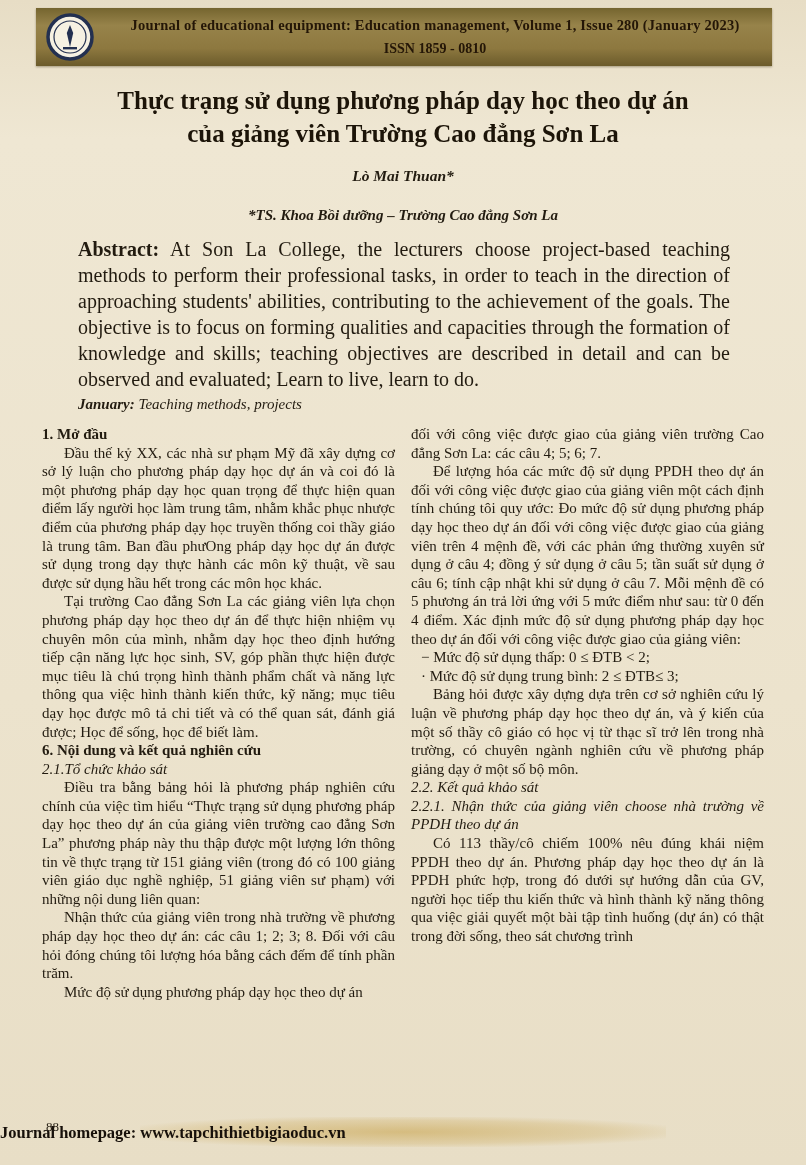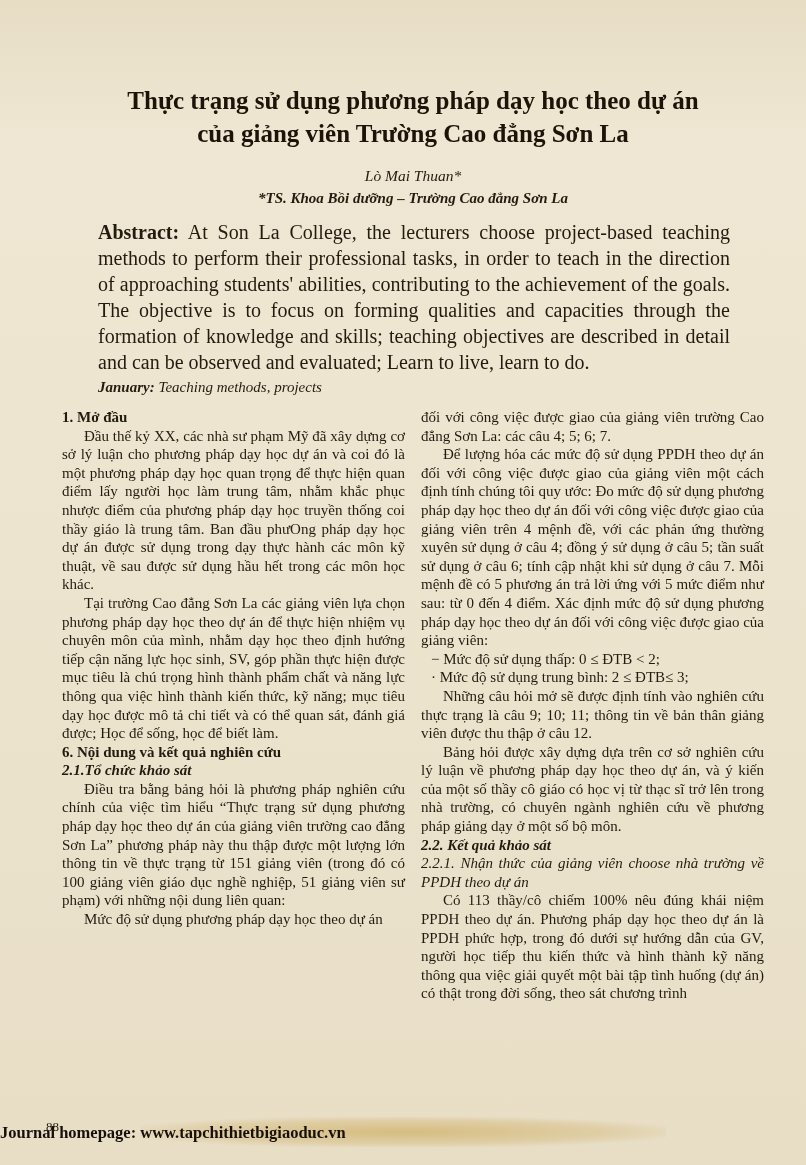--- a/index.html
+++ b/index.html
@@ -14,54 +14,68 @@
     position:absolute;left:36px;top:8px;width:736px;height:58px;
     background:linear-gradient(180deg,#75652f 0%,#97834a 30%,#8d783f 70%,#6b5b2b 100%);
     box-shadow:0 1px 2px rgba(60,45,10,.4);
     display:flex;align-items:center;
   }
   .banner-text{flex:1;padding-left:62px;text-align:center;color:#241607;}
   .banner-line1{font-size:14.5px;font-weight:bold;letter-spacing:.2px;}
   .banner-line2{font-size:14px;font-weight:bold;margin-top:7px;}
   .logo{position:absolute;left:10px;top:5px;width:48px;height:48px;}
   
-  .content{position:relative;padding-top:84px;padding-left:20px;}
+  .content{position:relative;padding-top:84px;}
   .title{
     margin:0 70px;text-align:center;font-size:25px;font-weight:bold;
     line-height:1.32;color:#1c1408;white-space:pre-line;
   }
-  .author{text-align:center;font-style:italic;font-weight:normal;font-size:15.5px;margin-top:17px;}
-  .affiliation{text-align:center;font-style:italic;font-weight:600;font-size:15px;margin-top:5px;}
+  .author{text-align:center;font-style:italic;font-weight:bold;font-size:15.5px;margin-top:17px;}
+  .affiliation{text-align:center;font-style:italic;font-weight:600;font-size:15px;margin-top:22px;}
   .dates{text-align:center;font-style:italic;font-size:15px;margin-top:5px;}
   .abstract{margin:12px 76px 0 78px;font-size:20px;line-height:1.3;text-align:justify;}
   .abstract-label,.kw-label{font-weight:bold;}
   .keywords{margin:4px 76px 0 78px;font-style:italic;font-size:15px;}
   
   .columns{display:flex;gap:16px;margin:12px 42px 0;}
   .col{flex:1;min-width:0;font-size:15px;line-height:1.24;text-align:justify;}
   .col p{margin:0;}
   p.ind{text-indent:22px;}
   p.sec-head{font-weight:bold;}
-  p.sub-head{font-weight:bold;font-style:italic;}
+  p.sub-head{font-weight:normal;font-style:italic;}
   p.sub-head2{font-style:italic;}
   p.list{text-indent:10px;}
   
   .footer{position:absolute;left:0;right:0;bottom:16px;height:34px;}
   .footer-band{
     position:absolute;left:140px;right:140px;top:2px;height:30px;
     background:radial-gradient(ellipse at center,rgba(198,160,70,.55) 0%,rgba(198,160,70,.25) 55%,rgba(198,160,70,0) 78%);
   }
   .page-num{position:absolute;left:46px;bottom:14px;font-size:13px;}
   .homepage{position:absolute;left:0;right:0;bottom:6px;font-weight:bold;font-size:16.5px;color:#17100a;}
 </style>
 </head>
 <body>
 
 <div class="page">
 
+  <header class="banner">
+    <div class="logo">
+      <svg viewBox="0 0 48 48" width="48" height="48" aria-hidden="true">
+        <circle cx="24" cy="24" r="22" fill="#f6f1e2" stroke="#233050" stroke-width="3.5"></circle>
+        <circle cx="24" cy="24" r="16" fill="none" stroke="#233050" stroke-width="1.2"></circle>
+        <path d="M24 12 l3.2 8 -3.2 14 -3.2 -14 z" fill="#233050"></path>
+        <rect x="17" y="34" width="14" height="2.4" fill="#233050"></rect>
+      </svg>
+    </div>
+    <div class="banner-text">
+      <div class="banner-line1">Journal of educational equipment: Education management, Volume 1, Issue 280 (January 2023)</div>
+      <div class="banner-line2">ISSN 1859 - 0810</div>
+    </div>
+  </header>
 
   <div class="content">
 
     <h1 class="title">Thực trạng sử dụng phương pháp dạy học theo dự án
 của giảng viên Trường Cao đẳng Sơn La</h1>
     <div class="author">Lò Mai Thuan*</div>
     <div class="affiliation">*TS. Khoa Bồi dưỡng – Trường Cao đẳng Sơn La</div>
 
     <p class="abstract"><span class="abstract-label">Abstract:</span><span> At Son La College, the lecturers choose project-based teaching methods to perform their professional tasks, in order to teach in the direction of approaching students' abilities, contributing to the achievement of the goals. The objective is to focus on forming qualities and capacities through the formation of knowledge and skills; teaching objectives are described in detail and can be observed and evaluated; Learn to live, learn to do.</span></p>
 
@@ -69,29 +83,29 @@
 
     <div class="columns">
 
       <div class="col">
         <p class="sec-head">1. Mở đầu</p>
         <p class="ind">Đầu thế kỷ XX, các nhà sư phạm Mỹ đã xây dựng cơ sở lý luận cho phương pháp dạy học dự án và coi đó là một phương pháp dạy học quan trọng để thực hiện quan điểm lấy người học làm trung tâm, nhằm khắc phục nhược điểm của phương pháp dạy học truyền thống coi thầy giáo là trung tâm. Ban đầu phưOng pháp dạy học dự án được sử dụng trong dạy thực hành các môn kỹ thuật, về sau được sử dụng hầu hết trong các môn học khác.</p>
         <p class="ind">Tại trường Cao đẳng Sơn La các giảng viên lựa chọn phương pháp dạy học theo dự án để thực hiện nhiệm vụ chuyên môn của mình, nhằm dạy học theo định hướng tiếp cận năng lực học sinh, SV, góp phần thực hiện được mục tiêu là chú trọng hình thành phẩm chất và năng lực thông qua việc hình thành kiến thức, kỹ năng; mục tiêu dạy học được mô tả chi tiết và có thể quan sát, đánh giá được; Học để sống, học để biết làm.</p>
         <p class="sec-head">6. Nội dung và kết quả nghiên cứu</p>
         <p class="sub-head">2.1.Tổ chức khảo sát</p>
         <p class="ind">Điều tra bằng bảng hỏi là phương pháp nghiên cứu chính của việc tìm hiểu “Thực trạng sử dụng phương pháp dạy học theo dự án của giảng viên trường cao đẳng Sơn La” phương pháp này thu thập được một lượng lớn thông tin về thực trạng từ 151 giảng viên (trong đó có 100 giảng viên giáo dục nghề nghiệp, 51 giảng viên sư phạm) với những nội dung liên quan:</p>
+        <p class="ind">Nhận thức của giảng viên trong nhà trường về phương pháp dạy học theo dự án: các câu 1; 2; 3; 8. Đối với câu hỏi đóng chúng tôi lượng hóa bằng cách đếm để tính phần trăm.</p>
         <p class="ind">Mức độ sử dụng phương pháp dạy học theo dự án</p>
       </div>
 
       <div class="col">
         <p>đối với công việc được giao của giảng viên trường Cao đẳng Sơn La: các câu 4; 5; 6; 7.</p>
         <p class="ind">Để lượng hóa các mức độ sử dụng PPDH theo dự án đối với công việc được giao của giảng viên một cách định tính chúng tôi quy ước: Đo mức độ sử dụng phương pháp dạy học theo dự án đối với công việc được giao của giảng viên trên 4 mệnh đề, với các phản ứng thường xuyên sử dụng ở câu 4; đồng ý sử dụng ở câu 5; tần suất sử dụng ở câu 6; tính cập nhật khi sử dụng ở câu 7. Mỗi mệnh đề có 5 phương án trả lời ứng với 5 mức điểm như sau: từ 0 đến 4 điểm. Xác định mức độ sử dụng phương pháp dạy học theo dự án đối với công việc được giao của giảng viên:</p>
         <p class="list">− Mức độ sử dụng thấp: 0 ≤ ĐTB &lt; 2;</p>
         <p class="list">· Mức độ sử dụng trung bình: 2 ≤ ĐTB≤ 3;</p>
-        <p class="ind">Những câu hỏi mở sẽ được định tính vào nghiên cứu thực trạng là câu 9; 10; 11; thông tin về bản thân giảng viên được thu thập ở câu 12.</p>
         <p class="ind">Bảng hỏi được xây dựng dựa trên cơ sở nghiên cứu lý luận về phương pháp dạy học theo dự án, và ý kiến của một số thầy cô giáo có học vị từ thạc sĩ trở lên trong nhà trường, có chuyên ngành nghiên cứu về phương pháp giảng dạy ở một số bộ môn.</p>
         <p class="sub-head">2.2. Kết quả khảo sát</p>
         <p class="sub-head2">2.2.1. Nhận thức của giảng viên choose nhà trường về PPDH theo dự án</p>
         <p class="ind">Có 113 thầy/cô chiếm 100% nêu đúng khái niệm PPDH theo dự án. Phương pháp dạy học theo dự án là PPDH phức hợp, trong đó dưới sự hướng dẫn của GV, người học tiếp thu kiến thức và hình thành kỹ năng thông qua việc giải quyết một bài tập tình huống (dự án) có thật trong đời sống, theo sát chương trình</p>
       </div>
 
     </div>
   </div>
 
   <footer class="footer">

